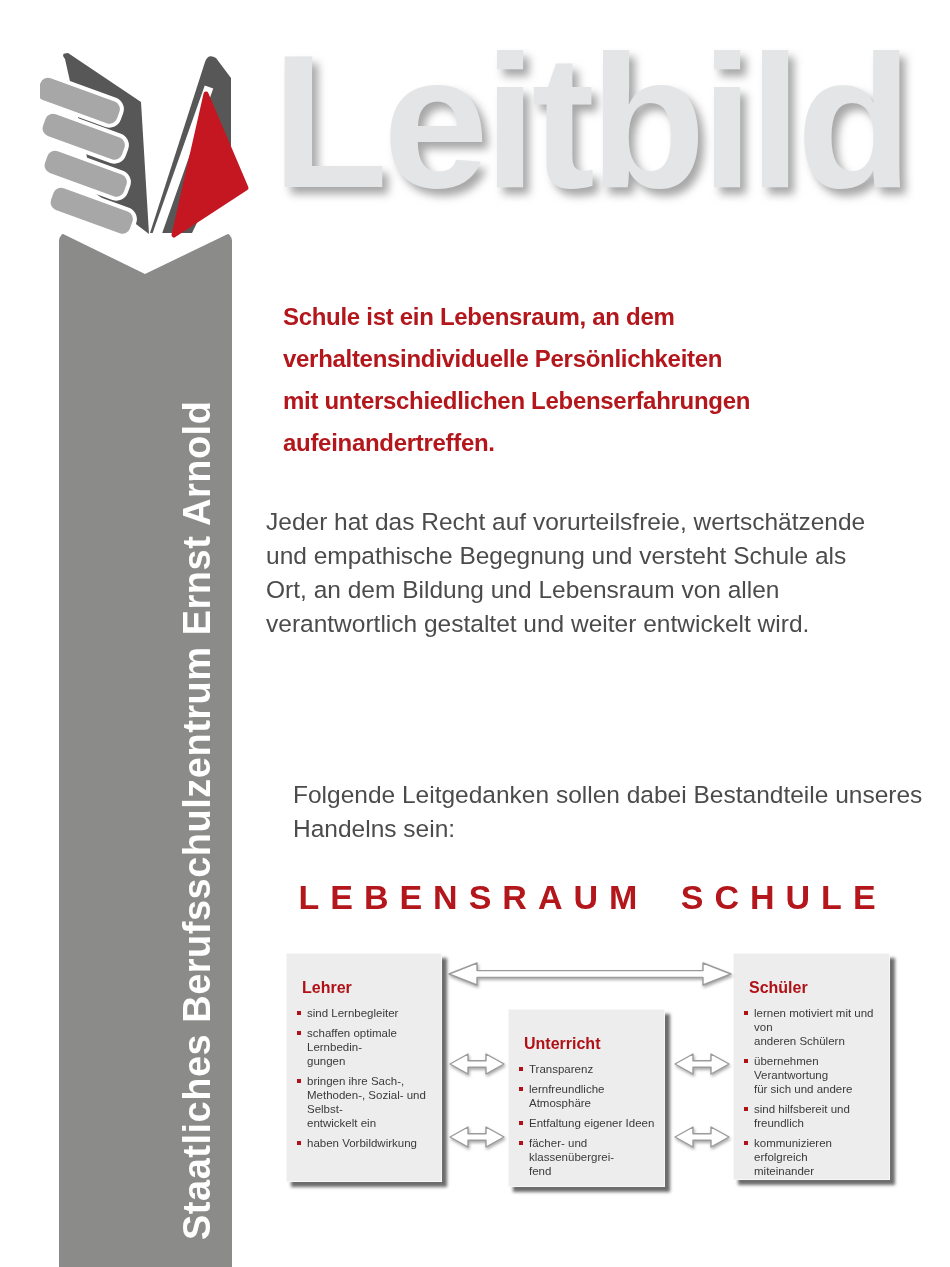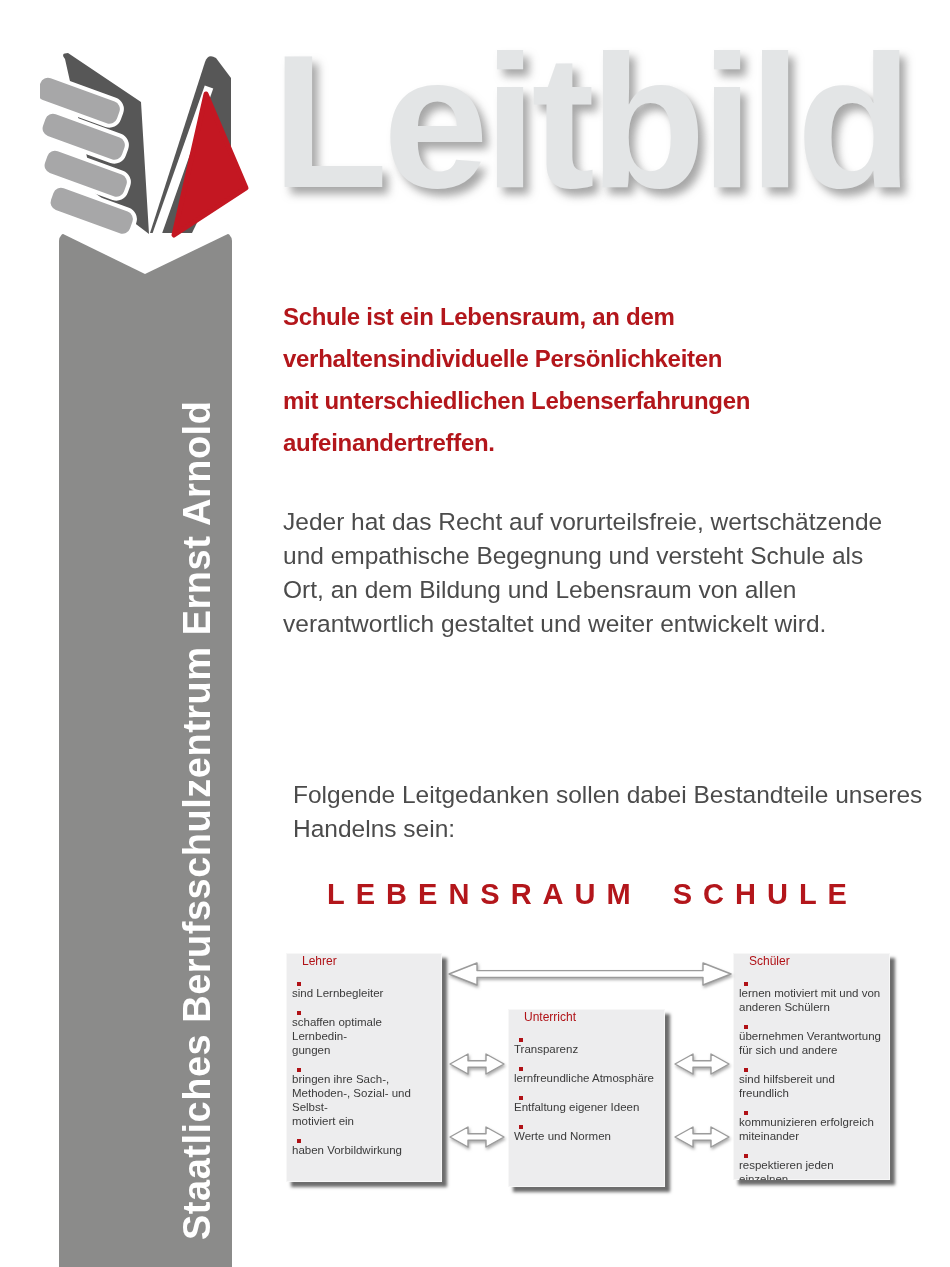--- a/index.html
+++ b/index.html
@@ -37,48 +37,48 @@
     text-shadow:6px 7px 9px rgba(120,120,120,0.65);
   }
 
   
   .headline {
     position:absolute; left:283px; top:296px; width:640px;
     font-size:24px; font-weight:bold; line-height:42px; letter-spacing:-0.3px;
     color:var(--accent_red);
   }
   .body-par {
-    position:absolute; left:283px; top:505px; width:640px;
+    position:absolute; left:266px; top:505px; width:640px;
     font-size:24.5px; line-height:34px; color:var(--body_text);
   }
   .lead-par {
     position:absolute; left:283px; top:778px; width:640px;
     font-size:24.5px; line-height:34px; color:var(--body_text);margin-left:10px;
   }
   .section-heading {
     position:absolute; left:286px; top:878px; width:613px; text-align:center;
-    font-size:29px; font-weight:bold; letter-spacing:11px; word-spacing:12px;
+    font-size:34px; font-weight:bold; letter-spacing:11px; word-spacing:12px;
     color:var(--accent_red); white-space:nowrap;
   }
 
   
   .box {
     position:absolute; background:var(--box_bg);
     box-shadow:5px 5px 3px rgba(72,72,72,0.8), inset 0 0 0 1px #f7f7f7;
     overflow:hidden;
   }
   .box-lehrer     { left:286px; top:953px;  width:156px; height:229px; }
   .box-unterricht { left:508px; top:1009px; width:157px; height:178px; }
   .box-schueler   { left:733px; top:953px;  width:157px; height:227px; }
   .box-title {
-    margin:1px 0 9px 16px; font-size:12px; font-weight:normal;
+    margin:26px 0 9px 16px; font-size:16px; font-weight:bold;
     color:var(--box_title_red);
   }
   .box-list { list-style:none; margin:0; padding:0 6px 0 6px; }
-  .box-item { display:flex; margin-bottom:6px;flex-direction:column; }
+  .box-item { display:flex; margin-bottom:6px; }
   .bullet {
     flex:0 0 auto; width:4px; height:4px; margin:5px 6px 0 5px;
     background:var(--box_title_red);
   }
   .item-text { font-size:11.5px; line-height:14px; color:#3a3a3a; }
 
   
   .arrow { position:absolute; filter:drop-shadow(1.5px 2.5px 1.5px rgba(90,90,90,0.5)); }
   .arrow path { fill:#ffffff; stroke:var(--arrow_gray); stroke-width:1.4; stroke-linejoin:round; }
   .arrow-top         { left:447px; top:961px; }
@@ -151,21 +151,21 @@
         <span class="item-text">
           <div>schaffen optimale Lernbedin-</div>
           <div>gungen</div>
         </span>
       </li>
       <li class="box-item">
         <span class="bullet"></span>
         <span class="item-text">
           <div>bringen ihre Sach-,</div>
           <div>Methoden-, Sozial- und Selbst-</div>
-          <div>motiviert ein</div>
+          <div>entwickelt ein</div>
         </span>
       </li>
       <li class="box-item">
         <span class="bullet"></span>
         <span class="item-text">
           <div>haben Vorbildwirkung</div>
         </span>
       </li>
     </ul>
 </div>
@@ -186,20 +186,27 @@
       </li>
       <li class="box-item">
         <span class="bullet"></span>
         <span class="item-text">
           <div>Entfaltung eigener Ideen</div>
         </span>
       </li>
       <li class="box-item">
         <span class="bullet"></span>
         <span class="item-text">
+          <div>fächer- und klassenübergrei-</div>
+          <div>fend</div>
+        </span>
+      </li>
+      <li class="box-item">
+        <span class="bullet"></span>
+        <span class="item-text">
           <div>Werte und Normen</div>
         </span>
       </li>
     </ul>
 </div>
 <div class="box box-schueler">
   <div class="box-title">Schüler</div>
   <ul class="box-list">
       <li class="box-item">
         <span class="bullet"></span>

